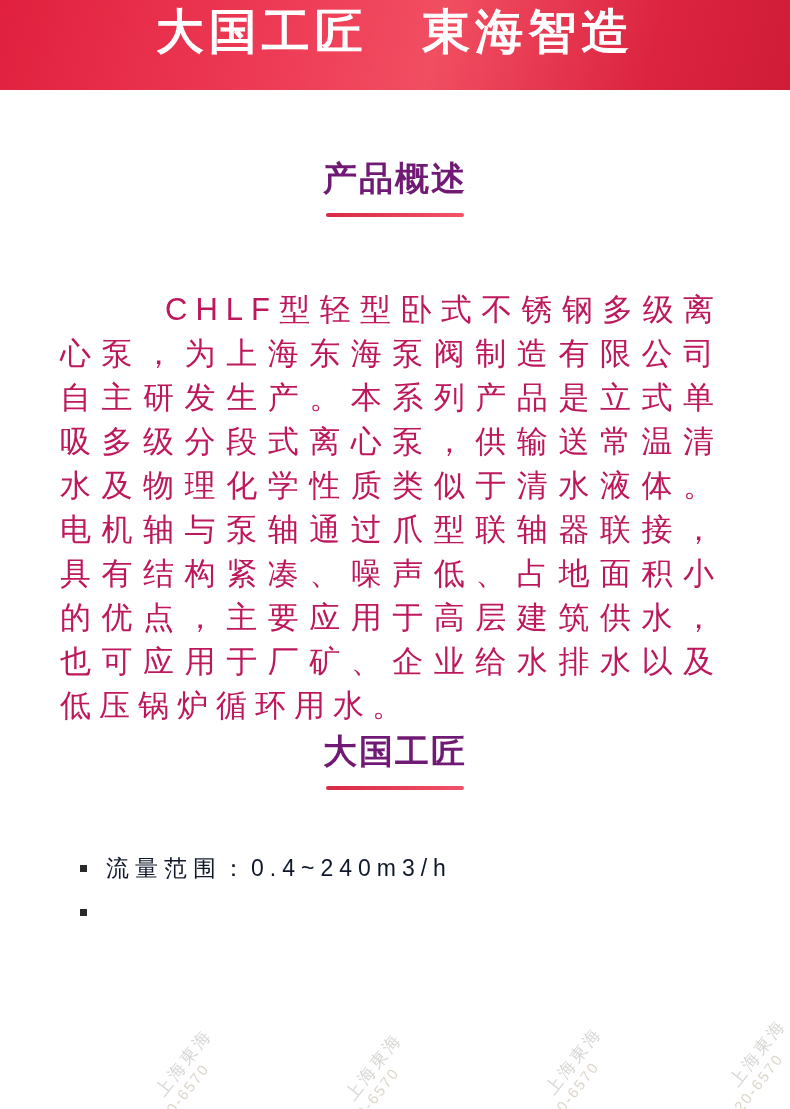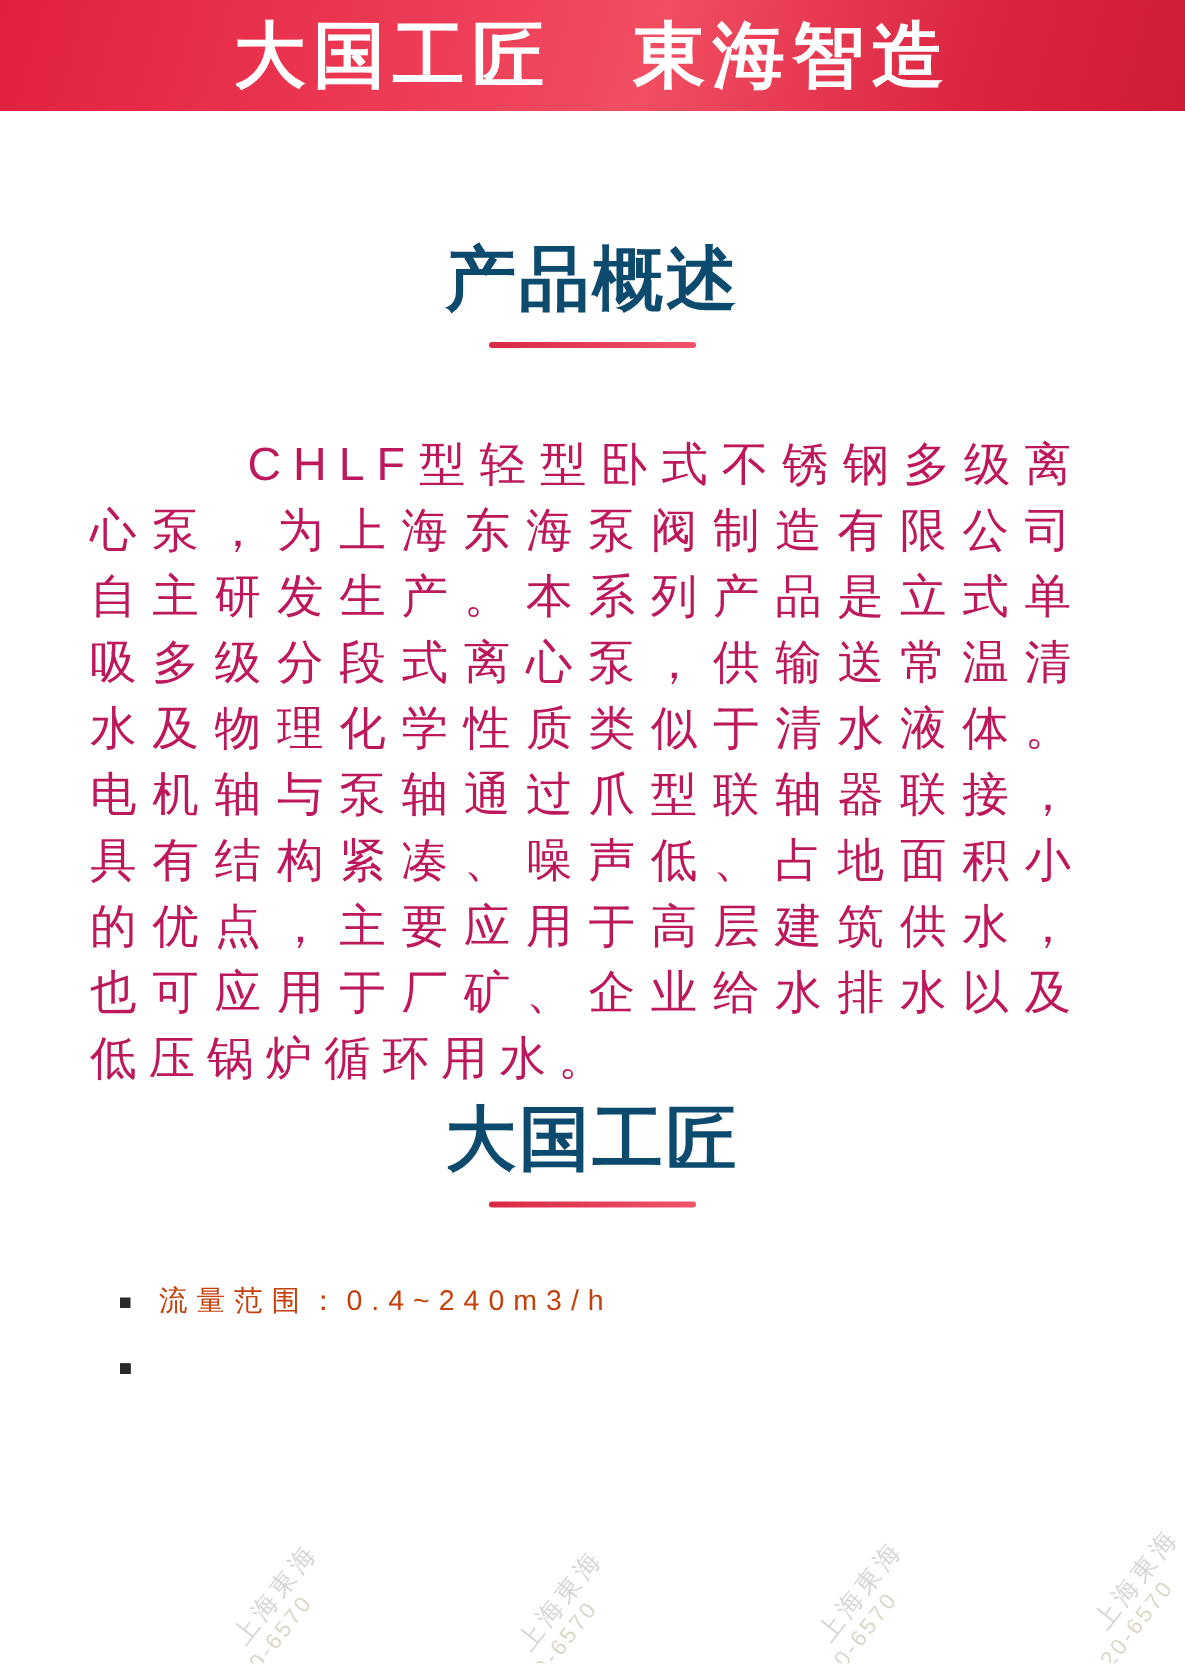--- a/index.html
+++ b/index.html
@@ -8,34 +8,34 @@
     position:relative;
     width:790px; height:1109px;
     margin:0 auto;
     background:#ffffff;
     overflow:hidden;
     font-family:"Liberation Sans","DejaVu Sans",sans-serif;
     color:#2e2e2e;
   }
   
   .banner {
-    position:absolute; top:0; left:0; right:0; height:74px;
+    position:absolute; top:0; left:0; right:0; height:90px;
     background:linear-gradient(105deg,#e0203e 0%,#ee3b55 35%,#f14e62 55%,#dc2440 82%,#d01c37 100%);
-    display:flex; align-items:center; justify-content:center;
+    display:flex; justify-content:center;
   }
   .banner h1 {
     color:#ffffff;
     font-size:48px; font-weight:700;
     letter-spacing:5px; word-spacing:36px;
     white-space:nowrap;
   }
   
   .sec { position:absolute; left:0; right:0; text-align:center; }
   .sec-title {
-    font-size:47px; font-weight:700; color:#0c4a6e;
+    font-size:34px; font-weight:700; color:#701a75;
     letter-spacing:2px; line-height:1.1;
   }
   .sec-underline {
     width:138px; height:4px;
     margin:16px auto 0;
     background:linear-gradient(90deg,#d82945,#f2536a);
     border-radius:2px;
   }
   #sec-overview { top:160px; }
   #sec-conditions { top:733px; }
@@ -48,22 +48,22 @@
     line-break:anywhere;
   }
   
   .cond-list {
     position:absolute; top:846px; left:60px; width:680px;
     list-style:none;
   }
   .cond-list li {
     position:relative;
     padding-left:46px;
-    font-size:19px; line-height:44px; letter-spacing:6px;
-    color:#c2410c;
+    font-size:23px; line-height:44px; letter-spacing:6px;
+    color:#0f172a;
     white-space:nowrap;
   }
   .cond-list li .dot {
     position:absolute; left:20px; top:19px;
     width:7px; height:7px; background:#2a2a2a;
   }
   
   .wm {
     position:absolute;
     transform:rotate(-52deg);

